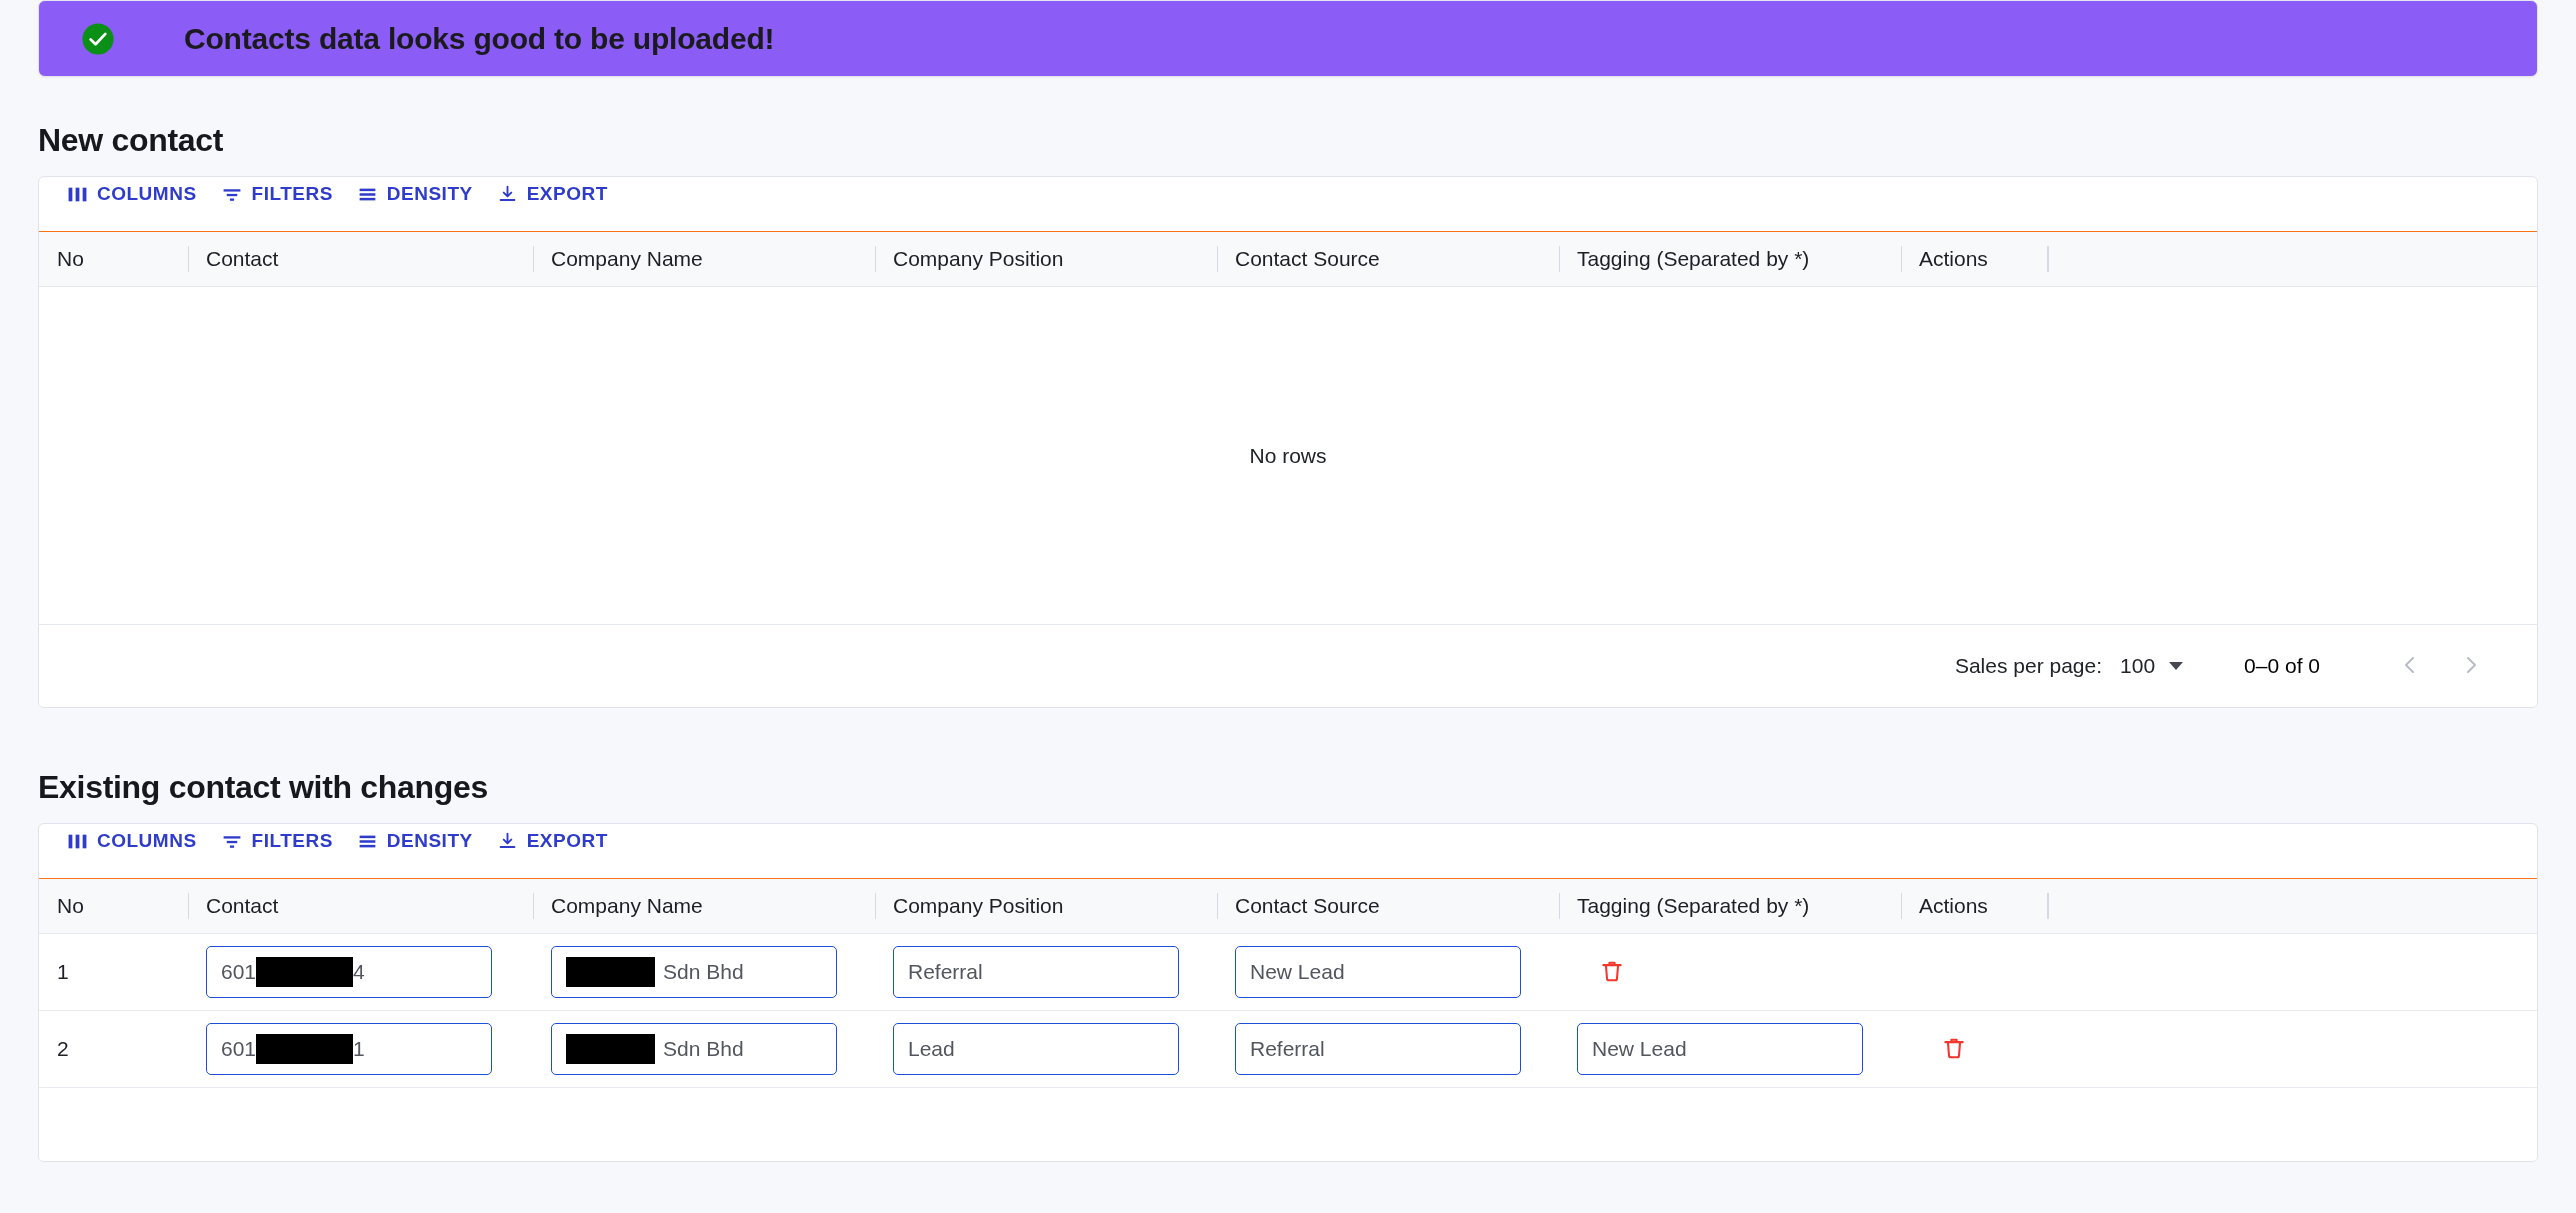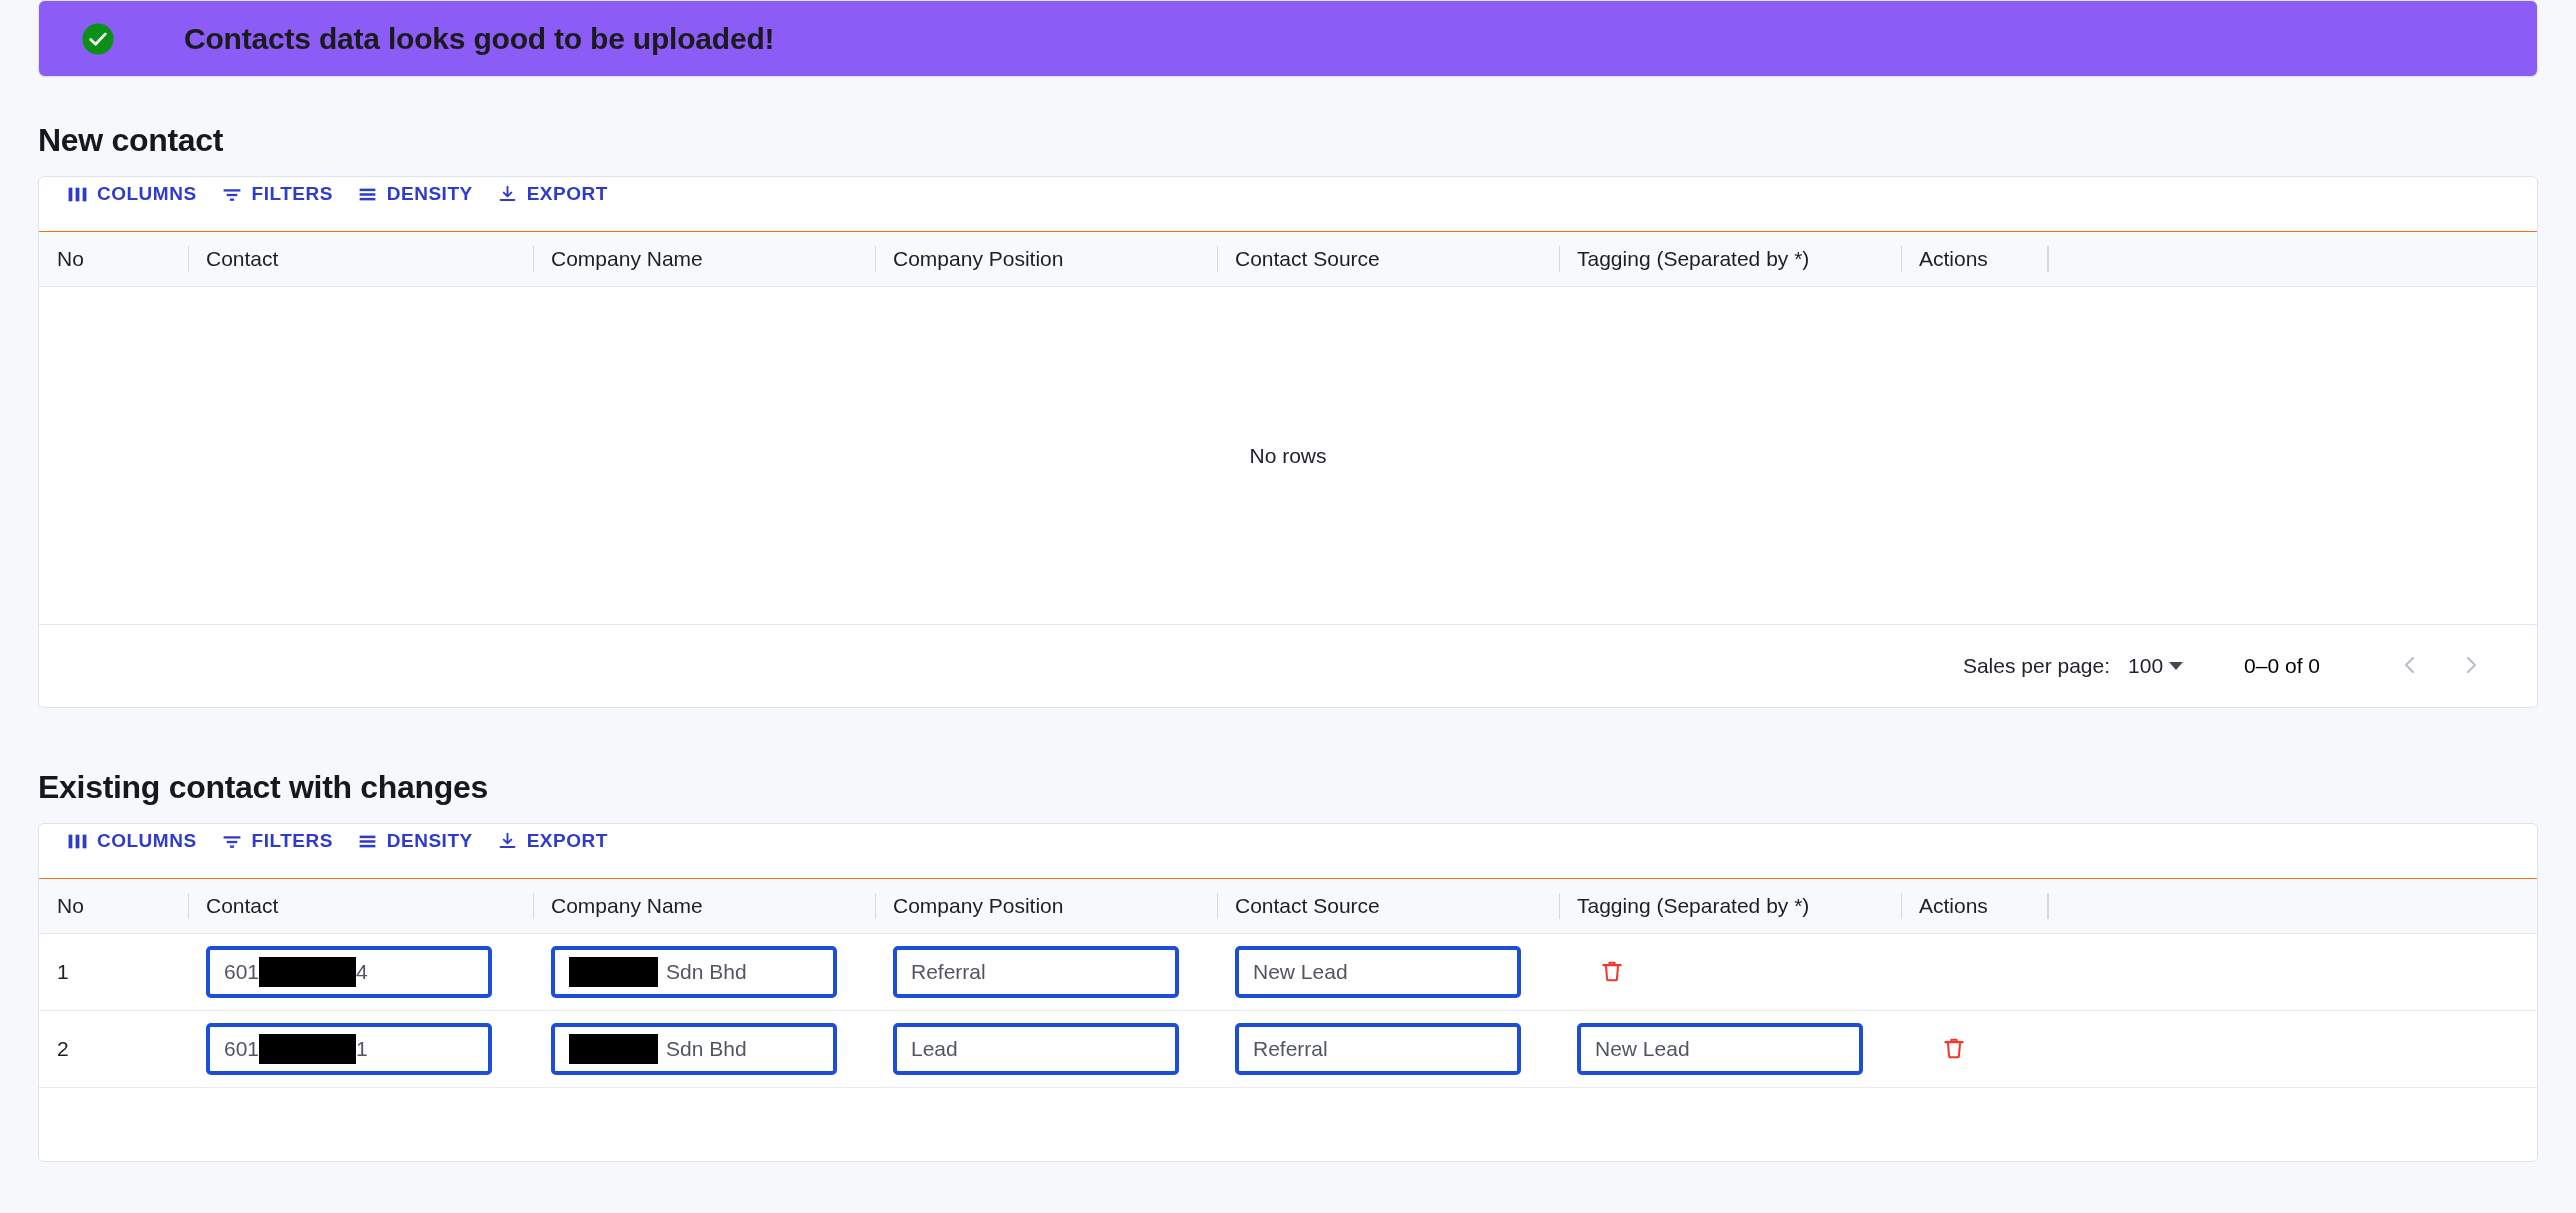--- a/index.html
+++ b/index.html
@@ -187,21 +187,21 @@
     background: #ffffff;
   }
   .rpp-label {
     font-size: 21px;
     color: #22242b;
     margin-right: 18px;
   }
   .rpp-select {
     display: inline-flex;
     align-items: center;
-    gap: 6px;
+    gap: 14px;
     font-size: 21px;
     color: #22242b;
     cursor: pointer;
     margin-right: 61px;
   }
   .caret {
     width: 0; height: 0;
     border-left: 7px solid transparent;
     border-right: 7px solid transparent;
     border-top: 8px solid #44474f;
@@ -239,21 +239,21 @@
     padding-left: 18px;
     flex: 0 0 auto;
   }
   .cell.no-txt {
     font-size: 21px;
     color: #1e2026;
   }
   .field {
     width: 286px;
     height: 52px;
-    border: 4px solid #1d4ed8;
+    border: 1px solid #1d4ed8;
     border-radius: 5px;
     display: flex;
     align-items: center;
     padding: 4px 14px;
     font-size: 21px;
     color: #52565f;
     background: #ffffff;
     overflow: hidden;
     white-space: nowrap;
   }

